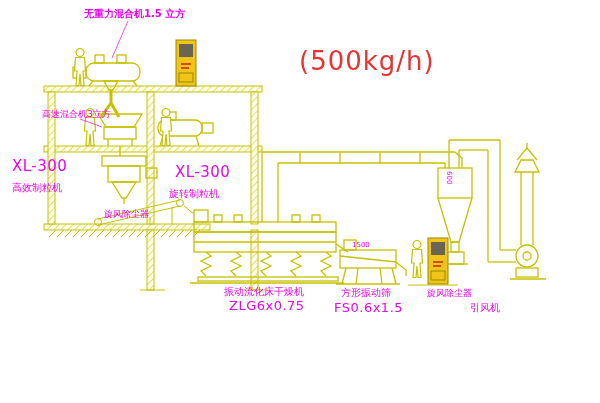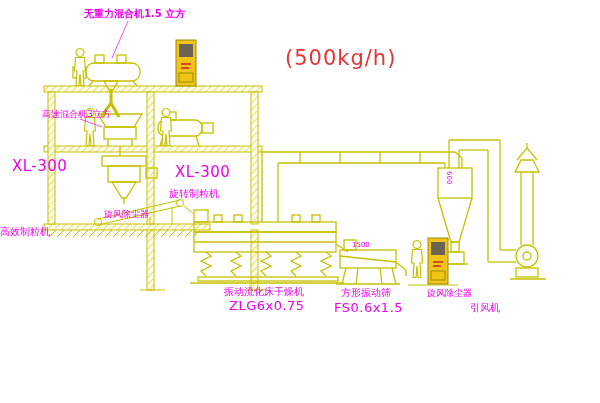--- a/index.html
+++ b/index.html
@@ -14,21 +14,21 @@
   svg .leader{stroke:var(--label,#ee00ee);fill:none;stroke-width:0.7;}
   svg .person-use{stroke:var(--line,#c6c100);fill:#fffef6;stroke-width:1.2;}
   .lbl{position:absolute;color:var(--label,#ee00ee);white-space:nowrap;line-height:1.1;}
   .s7{font-size:7px;}
   .s9{font-size:9px;}
   .s10{font-size:10px;}
   .s13{font-size:13px;letter-spacing:0.5px;}
   .s15{font-size:15px;letter-spacing:0.5px;}
   .title{position:absolute;left:283px;top:46px;display:flex;align-items:center;color:var(--title,#e83333);}
   .t-main{font-size:13px;letter-spacing:1px;}
-  .t-cap{font-size:21px;letter-spacing:1px;margin-left:2px;}
+  .t-cap{font-size:26px;letter-spacing:1px;margin-left:16px;}
   .rot90{transform:rotate(90deg);transform-origin:left top;}
 </style>
 </head>
 <body>
 
 <div class="canvas">
 
   <svg width="600" height="403" viewBox="0 0 600 403">
     <defs>
       <pattern id="hatch" width="5" height="5" patternUnits="userSpaceOnUse" patternTransform="rotate(45)">
@@ -209,21 +209,21 @@
   </svg>
 
   <div class="title">
     <span class="t-cap">(500kg/h)</span>
   </div>
 
   <div class="lbl s10" style="left:84px;top:8px;font-weight:bold;">无重力混合机1.5 立方</div>
   <div class="lbl s9" style="left:42px;top:110px;">高速混合机3立方</div>
 
   <div class="lbl s15" style="left:12px;top:158px;">XL-300</div>
-  <div class="lbl s10" style="left:0;top:182px;margin-top:44px;">高效制粒机</div>
+  <div class="lbl s10" style="left:12px;top:182px;">高效制粒机</div>
 
   <div class="lbl s15" style="left:175px;top:164px;">XL-300</div>
   <div class="lbl s10" style="left:169px;top:188px;text-align:right;">旋转制粒机</div>
 
   <div class="lbl s9" style="left:104px;top:210px;">旋风除尘器</div>
 
   <div class="lbl s10" style="left:224px;top:286px;">振动流化床干燥机</div>
   <div class="lbl s13" style="left:229px;top:299px;">ZLG6x0.75</div>
 
   <div class="lbl s10" style="left:341px;top:288px;font-family:Liberation Mono, monospace;">方形振动筛</div>

